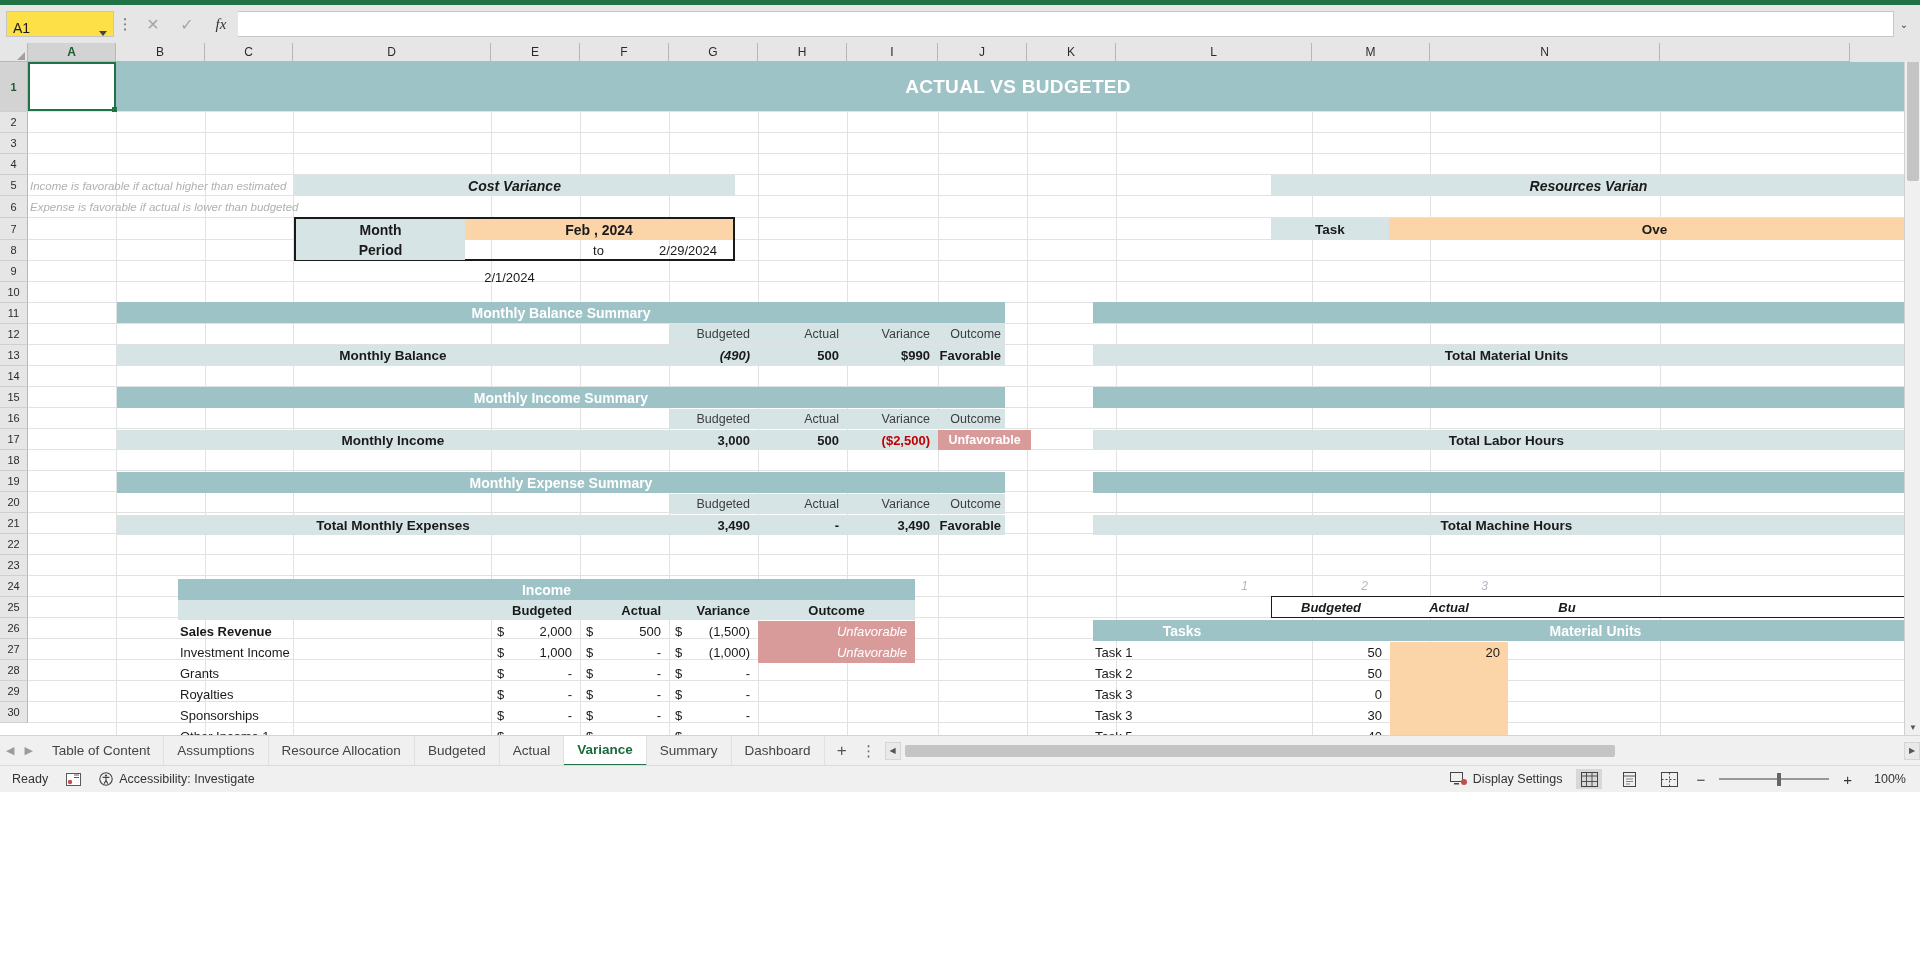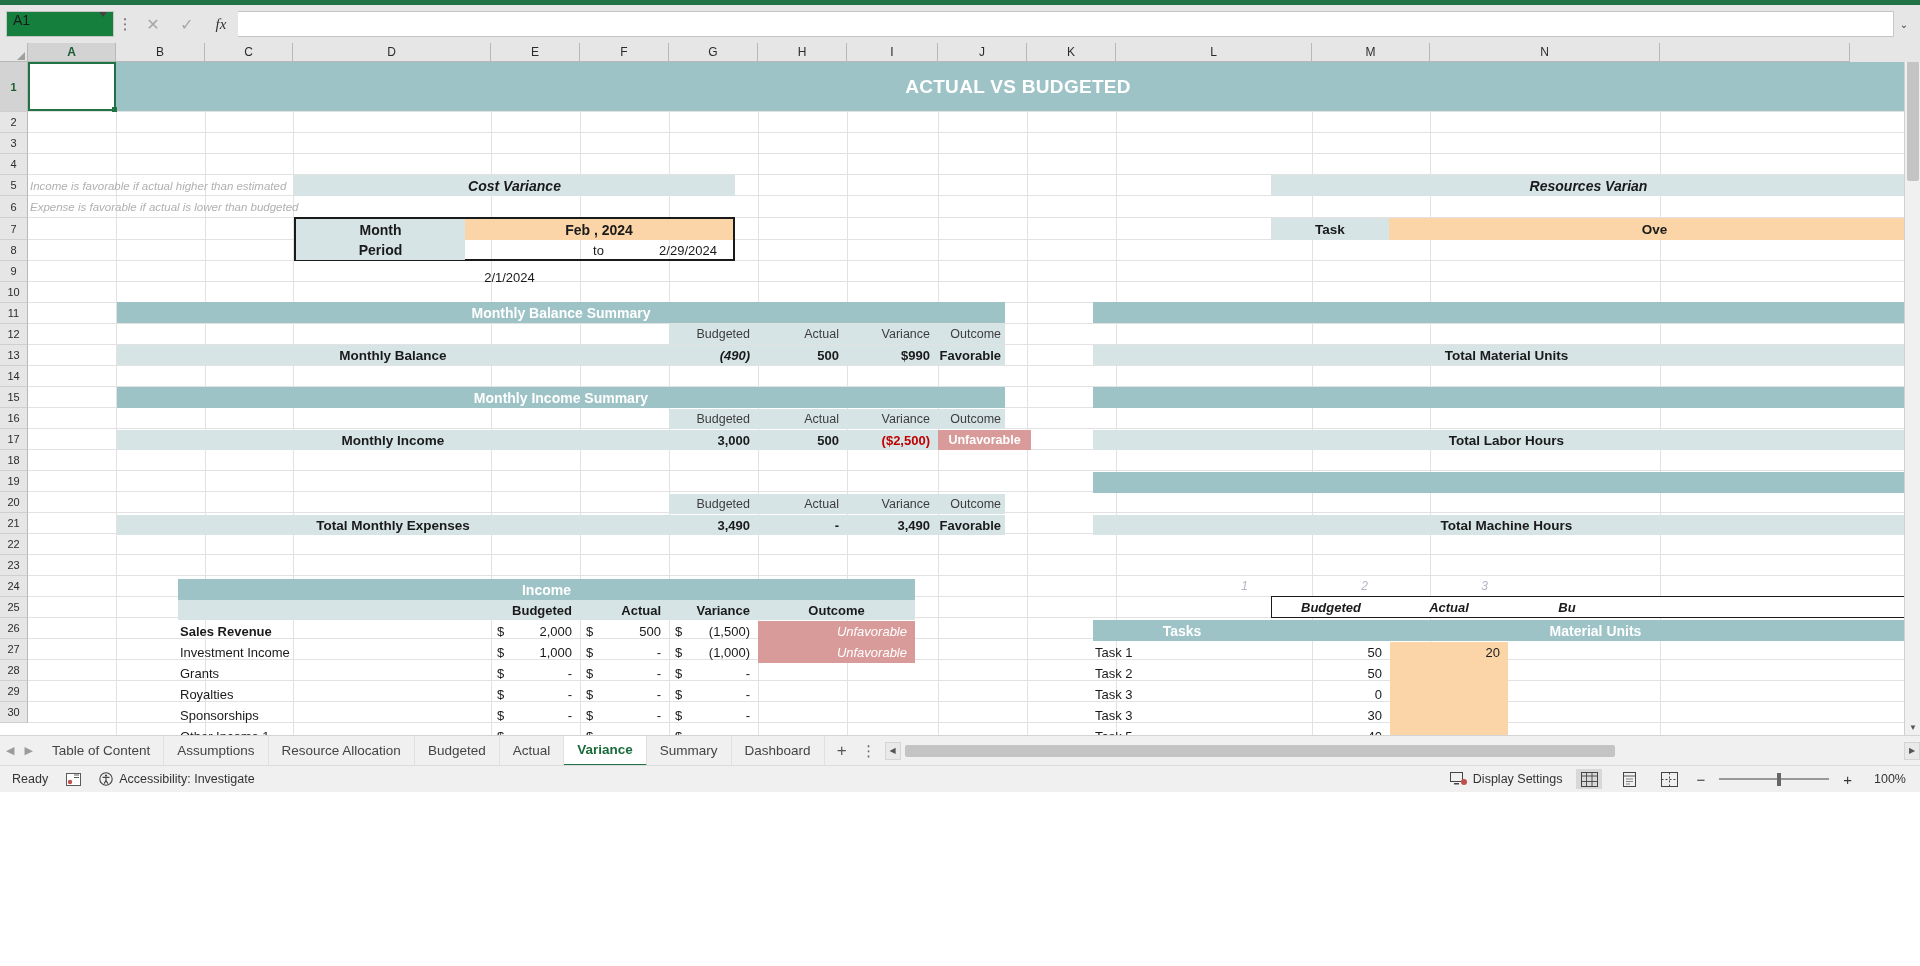--- a/index.html
+++ b/index.html
@@ -12,22 +12,22 @@
 
   
   .top-strip { position: absolute; left: 0; top: 0; width: 1920px; height: 5px; background: #217346; }
 
   
   .formula-row {
     position: absolute; left: 0; top: 5px; width: 1920px; height: 38px;
     background: #e6e6e6; display: flex; align-items: center; padding: 0 6px;
   }
   .namebox {
-    width: 108px; height: 26px; background: #15803d; border: 1px solid #c6c6c6;
-    display: flex; align-items: flex-start; padding: 0 6px; font-size: 14px; color: #1a1a1a;
+    width: 108px; height: 26px; background: #fde047; border: 1px solid #c6c6c6;
+    display: flex; align-items: flex-end; padding: 0 6px; font-size: 14px; color: #1a1a1a;
     position: relative;
     gap: 32px;
   }
   .namebox .nb-text { flex: 1; }
   .nb-caret { width: 0; height: 0; border-left: 4px solid transparent; border-right: 4px solid transparent; border-top: 5px solid #444; }
   .fb-dots { width: 22px; text-align: center; color: #666; font-size: 15px; letter-spacing: 0; }
   .fb-btn { width: 34px; height: 26px; display: flex; align-items: center; justify-content: center; color: #a6a6a6; font-size: 16px; }
   .fb-fx { width: 34px; height: 26px; display: flex; align-items: center; justify-content: center; color: #333; font-size: 15px; font-style: italic; font-family: "Liberation Serif", serif; }
   .fb-input { flex: 1; height: 26px; background: #ffffff; border: 1px solid #c6c6c6; border-left: none; }
   .fb-expand { width: 20px; height: 26px; display: flex; align-items: center; justify-content: center; color: #444; font-size: 10px; background: #e6e6e6; }
@@ -283,20 +283,21 @@
       <div class="cell teal-light c-left bold" style="left:641px; top:368px; width:22px; height:20px; padding-left:6px;">$</div>
       <div class="cell teal-light c-right bold" style="left:641px; top:368px; width:89px; height:20px; padding-right:8px;">3,000</div>
       <div class="cell teal-light c-left bold" style="left:730px; top:368px; width:22px; height:20px; padding-left:6px;">$</div>
       <div class="cell teal-light c-right bold" style="left:730px; top:368px; width:89px; height:20px; padding-right:8px;">500</div>
       <div class="cell teal-light c-right bold red-text" style="left:819px; top:368px; width:91px; height:20px; padding-right:8px;">($2,500)</div>
       <div class="cell red-band c-center bold white-text" style="left:910px; top:368px; width:93px; height:20px; font-size:12.5px;">Unfavorable</div>
 
       <div class="cell teal-dark" style="left:1065px; top:325px; width:827px; height:21px;"></div>
       <div class="cell teal-light c-center bold" style="left:1065px; top:368px; width:827px; height:20px; font-size:13.5px;">Total Labor Hours</div>
 
+      <div class="cell teal-dark c-center sect-head" style="left:89px; top:410px; width:888px; height:21px;">Monthly Expense Summary</div>
       <div class="cell teal-light c-right hdr-label" style="left:641px; top:432px; width:89px; height:20px; padding-right:8px;">Budgeted</div>
       <div class="cell teal-light c-right hdr-label" style="left:730px; top:432px; width:89px; height:20px; padding-right:8px;">Actual</div>
       <div class="cell teal-light c-right hdr-label" style="left:819px; top:432px; width:91px; height:20px; padding-right:8px;">Variance</div>
       <div class="cell teal-light c-right hdr-label" style="left:910px; top:432px; width:67px; height:20px; padding-right:4px;">Outcome</div>
 
       <div class="cell teal-light c-center bold" style="left:89px; top:453px; width:552px; height:20px; font-size:13.5px;">Total Monthly Expenses</div>
       <div class="cell teal-light c-left bold" style="left:641px; top:453px; width:22px; height:20px; padding-left:6px;">$</div>
       <div class="cell teal-light c-right bold" style="left:641px; top:453px; width:89px; height:20px; padding-right:8px;">3,490</div>
       <div class="cell teal-light c-left bold" style="left:730px; top:453px; width:22px; height:20px; padding-left:6px;">$</div>
       <div class="cell teal-light c-right bold" style="left:730px; top:453px; width:89px; height:20px; padding-right:8px;">-</div>

